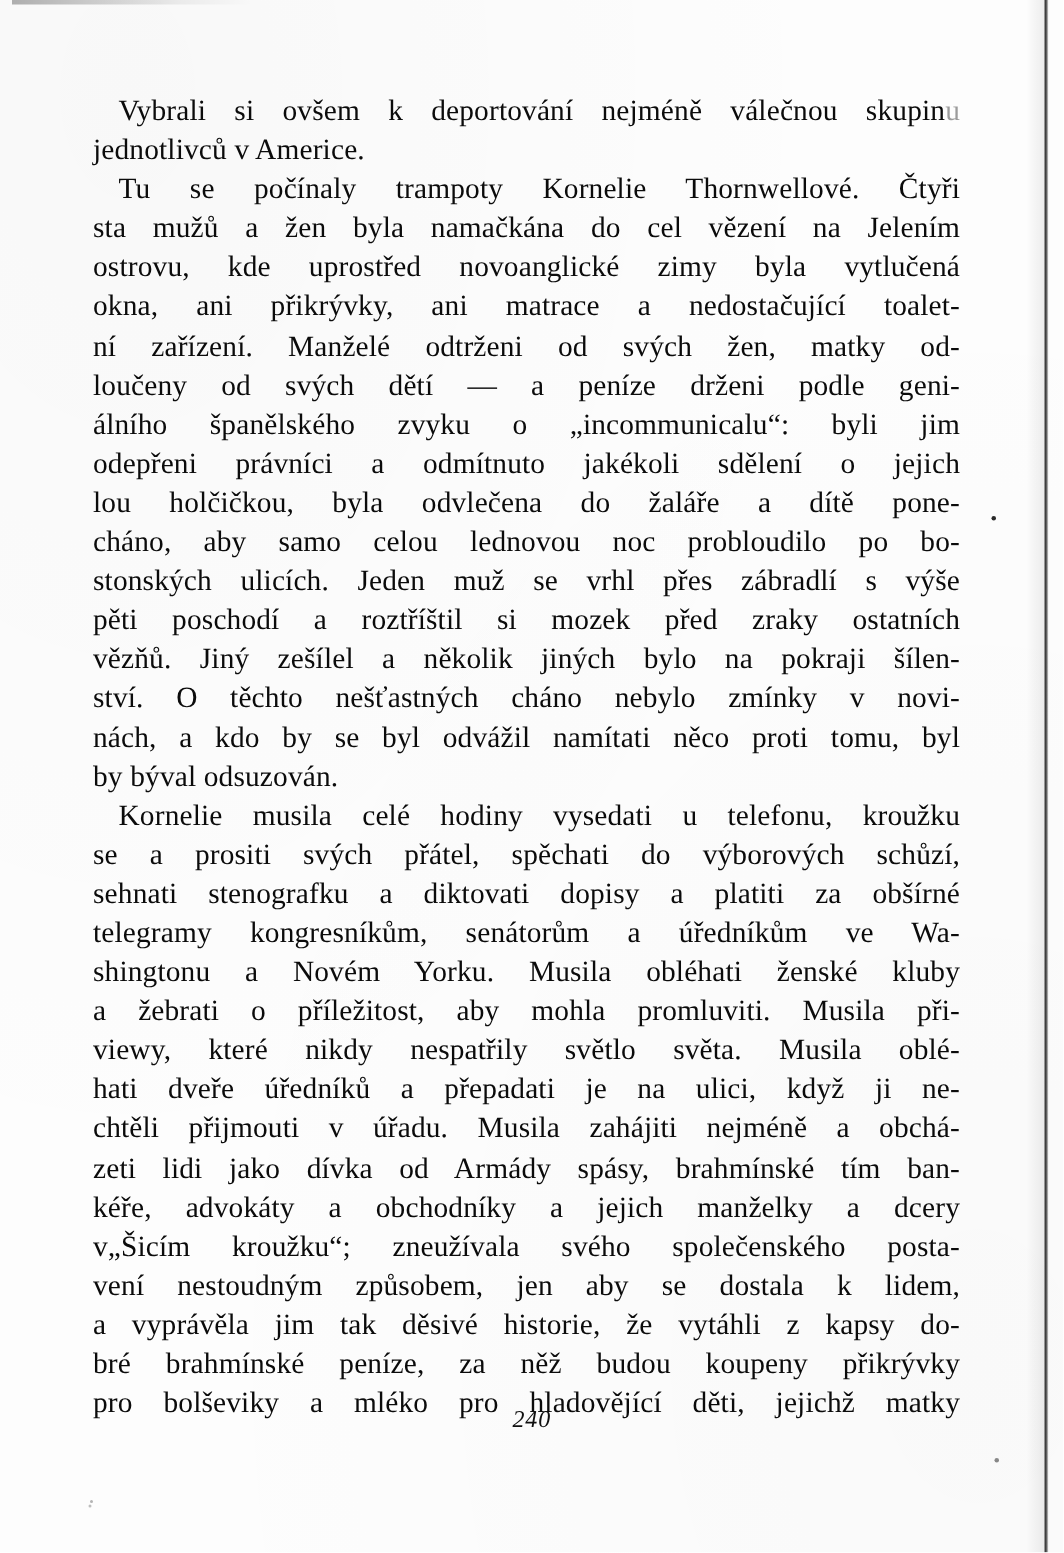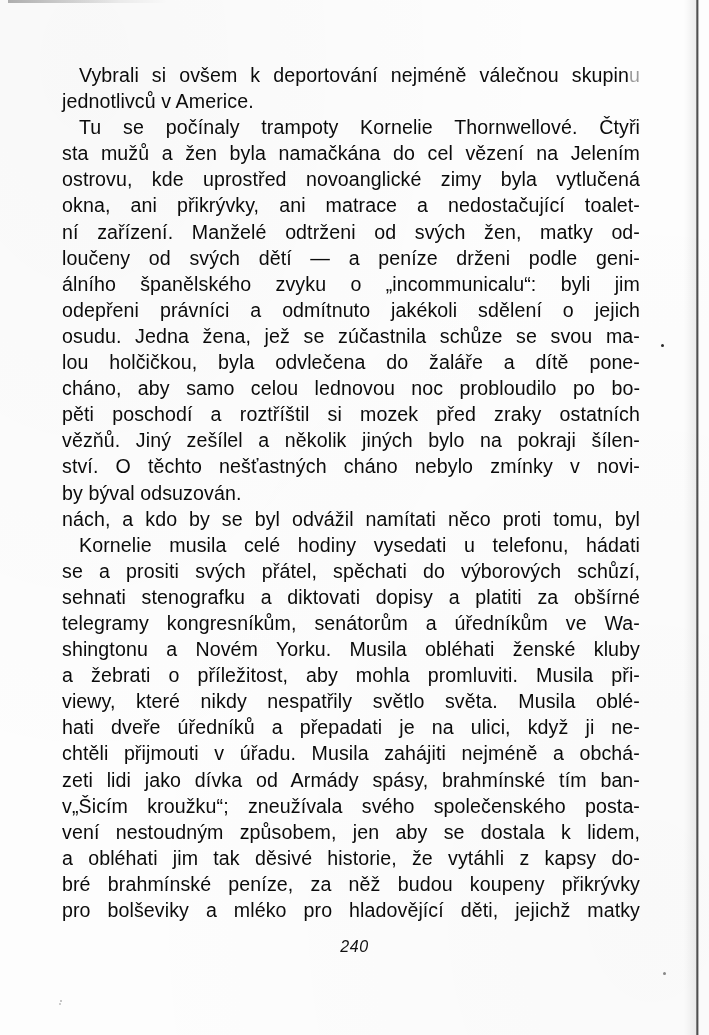--- a/index.html
+++ b/index.html
@@ -9,21 +9,21 @@
     background: #ffffff;
   }
 
   .page {
     position: relative;
     width: 709px;
     height: 1035px;
     margin: 0;
     background: #fdfdfd;
     overflow: hidden;
-    font-family: Liberation Sans, sans-serif;
+    font-family: Liberation Serif, serif;
     color: #0b0b0b;
     
     background-image:
       radial-gradient(ellipse at 12% 6%, rgba(0,0,0,0.018), rgba(0,0,0,0) 55%),
       radial-gradient(ellipse at 92% 88%, rgba(0,0,0,0.015), rgba(0,0,0,0) 60%);
   }
 
   
   .scan-edge-right {
     position: absolute;
@@ -132,43 +132,44 @@
       </div>
       <div class="para">
         <span class="line just indent">Tu se počínaly trampoty Kornelie Thornwellové. Čtyři</span>
         <span class="line just">sta mužů a žen byla namačkána do cel vězení na Jelením</span>
         <span class="line just">ostrovu, kde uprostřed novoanglické zimy byla vytlučená</span>
         <span class="line just">okna, ani přikrývky, ani matrace a nedostačující toalet-</span>
         <span class="line just">ní zařízení. Manželé odtrženi od svých žen, matky od-</span>
         <span class="line just">loučeny od svých dětí — a peníze drženi podle geni-</span>
         <span class="line just">álního španělského zvyku o „incommunicalu“: byli jim</span>
         <span class="line just">odepřeni právníci a odmítnuto jakékoli sdělení o jejich</span>
-        <span class="line just">osudu. Jedna žena, jež se zúčastnila schůze se svou ma-</span>
         <span class="line just">lou holčičkou, byla odvlečena do žaláře a dítě pone-</span>
         <span class="line just">cháno, aby samo celou lednovou noc probloudilo po bo-</span>
+        <span class="line just">stonských ulicích. Jeden muž se vrhl přes zábradlí s výše</span>
         <span class="line just">pěti poschodí a roztříštil si mozek před zraky ostatních</span>
         <span class="line just">vězňů. Jiný zešílel a několik jiných bylo na pokraji šílen-</span>
         <span class="line just">ství. O těchto nešťastných cháno nebylo zmínky v novi-</span>
+        <span class="line just">nách, a kdo by se byl odvážil namítati něco proti tomu, byl</span>
         <span class="line just flush">by býval odsuzován.</span>
-        <span class="line just">nách, a kdo by se byl odvážil namítati něco proti tomu, byl</span>
       </div>
       <div class="para">
-        <span class="line just indent">Kornelie musila celé hodiny vysedati u telefonu, hádati</span>
+        <span class="line just indent">Kornelie musila celé hodiny vysedati u telefonu, kroužku</span>
         <span class="line just">se a prositi svých přátel, spěchati do výborových schůzí,</span>
         <span class="line just">sehnati stenografku a diktovati dopisy a platiti za obšírné</span>
         <span class="line just">telegramy kongresníkům, senátorům a úředníkům ve Wa-</span>
         <span class="line just">shingtonu a Novém Yorku. Musila obléhati ženské kluby</span>
         <span class="line just">a žebrati o příležitost, aby mohla promluviti. Musila při-</span>
         <span class="line just">viewy, které nikdy nespatřily světlo světa. Musila oblé-</span>
         <span class="line just">hati dveře úředníků a přepadati je na ulici, když ji ne-</span>
         <span class="line just">chtěli přijmouti v úřadu. Musila zahájiti nejméně a obchá-</span>
         <span class="line just">zeti lidi jako dívka od Armády spásy, brahmínské tím ban-</span>
+        <span class="line just">kéře, advokáty a obchodníky a jejich manželky a dcery</span>
         <span class="line just">v„Šicím kroužku“; zneužívala svého společenského posta-</span>
         <span class="line just">vení nestoudným způsobem, jen aby se dostala k lidem,</span>
-        <span class="line just">a obléhati jim tak děsivé historie, že vytáhli z kapsy do-</span>
+        <span class="line just">a vyprávěla jim tak děsivé historie, že vytáhli z kapsy do-</span>
         <span class="line just">bré brahmínské peníze, za něž budou koupeny přikrývky</span>
         <span class="line just">pro bolševiky a mléko pro hladovějící děti, jejichž matky</span>
       </div>
     </div>
 
   <div class="folio">240</div>
 
 </div>
 
 </body></html>

